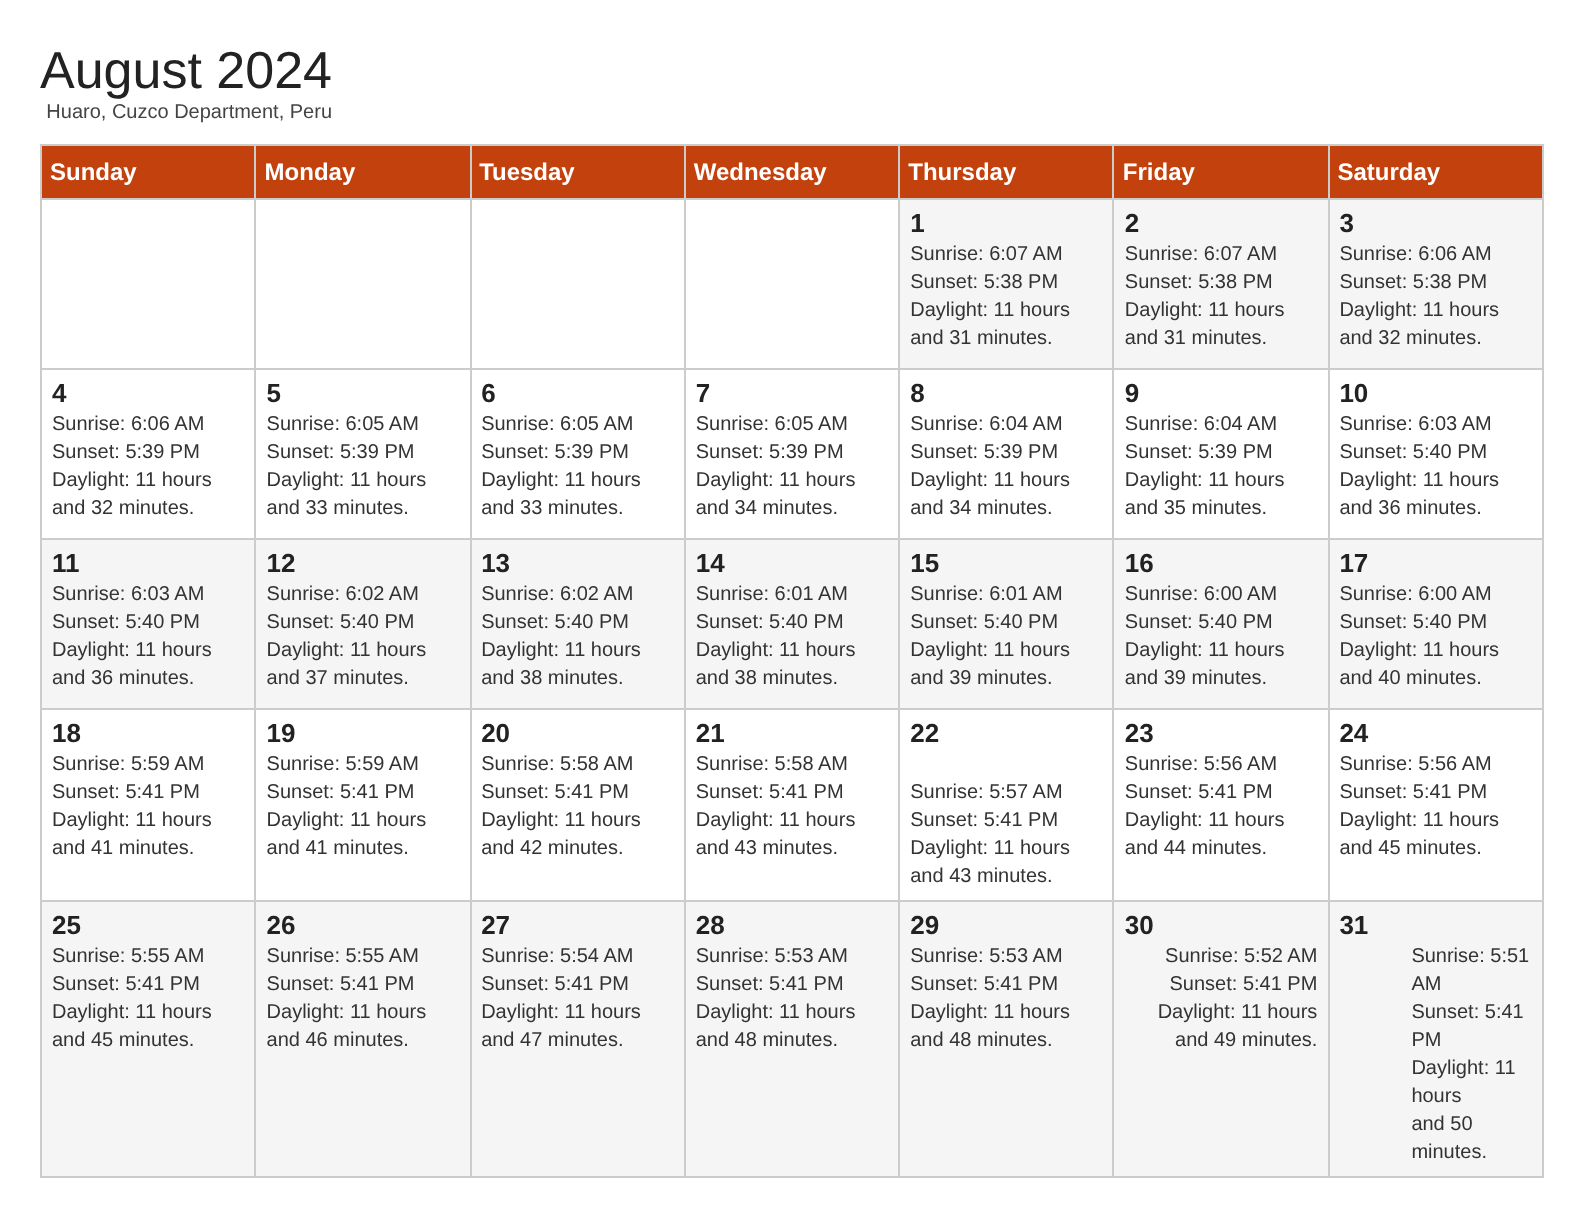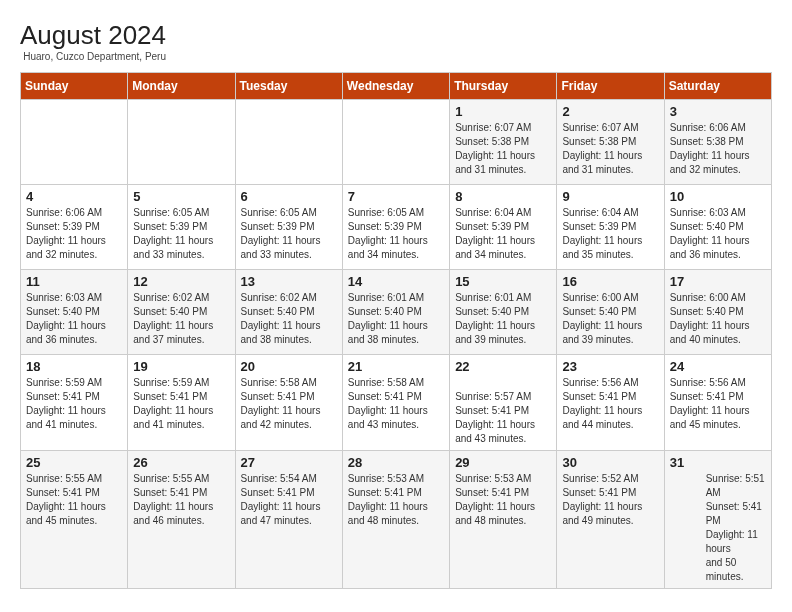--- a/index.html
+++ b/index.html
@@ -322,21 +322,21 @@
         </td>
         <td>
           <span class="day-num">29</span>
           <div class="cell-detail" style="white-space: pre-line;">Sunrise: 5:53 AM
 Sunset: 5:41 PM
 Daylight: 11 hours
 and 48 minutes.</div>
         </td>
         <td>
           <span class="day-num">30</span>
-          <div class="cell-detail" style="white-space: pre-line;">Sunrise: 5:52 AM
+          <div class="cell-detail" style="white-space: pre-line; text-align: right;">Sunrise: 5:52 AM
 Sunset: 5:41 PM
 Daylight: 11 hours
 and 49 minutes.</div>
         </td>
         <td>
           <span class="day-num">31</span>
           <div class="cell-detail" style="white-space: pre-line; margin-left: 36px;">Sunrise: 5:51 AM
 Sunset: 5:41 PM
 Daylight: 11 hours
 and 50 minutes.</div>

